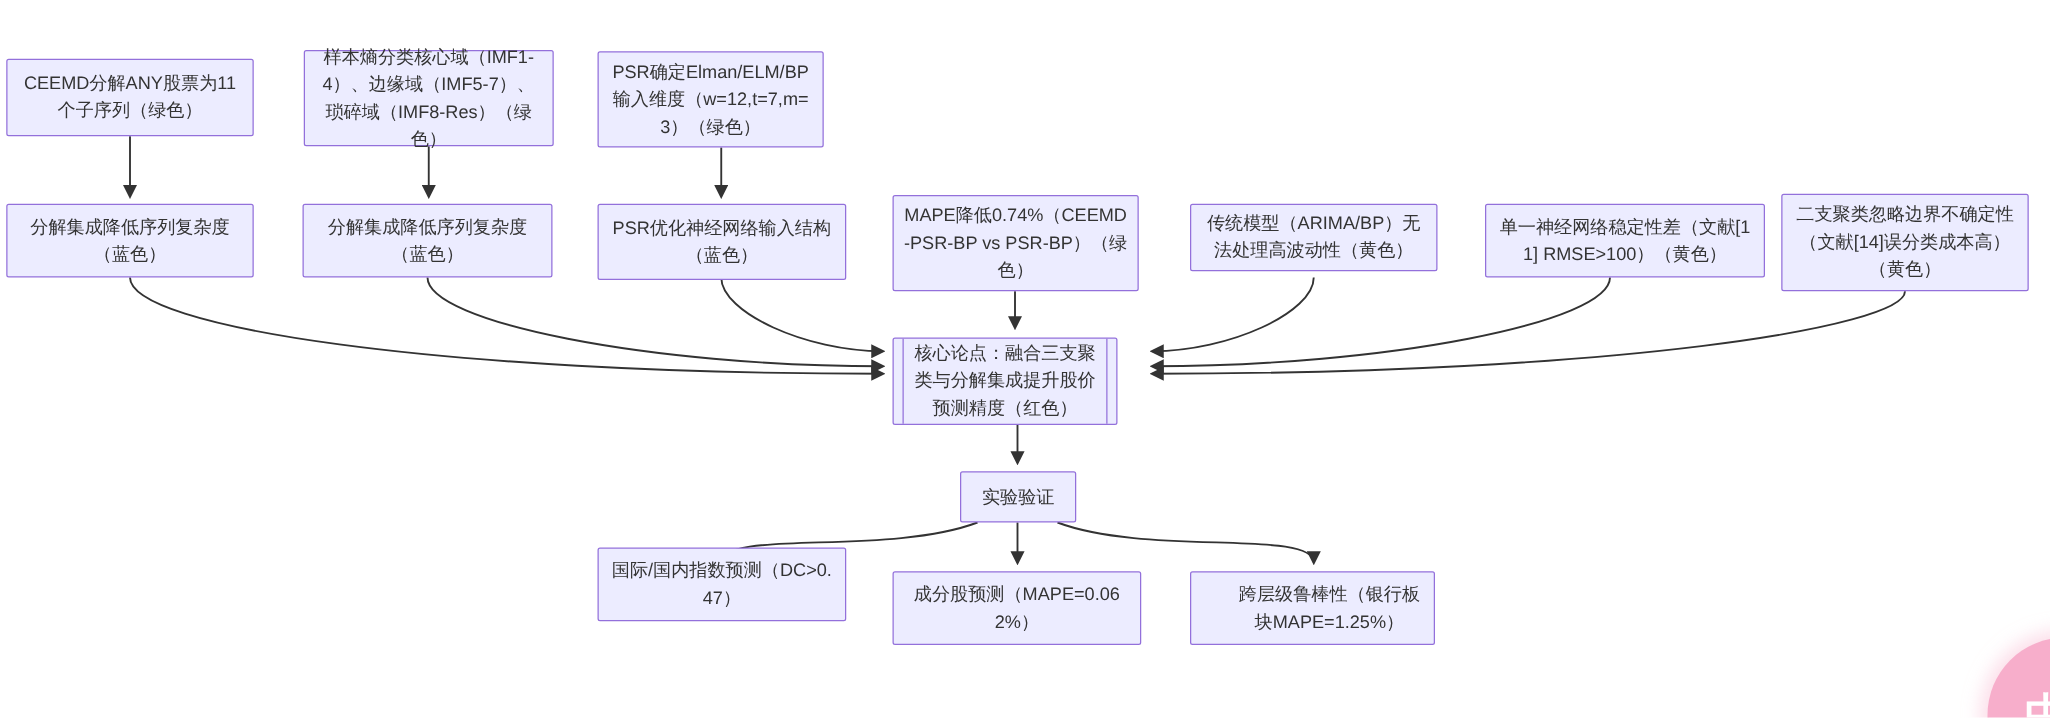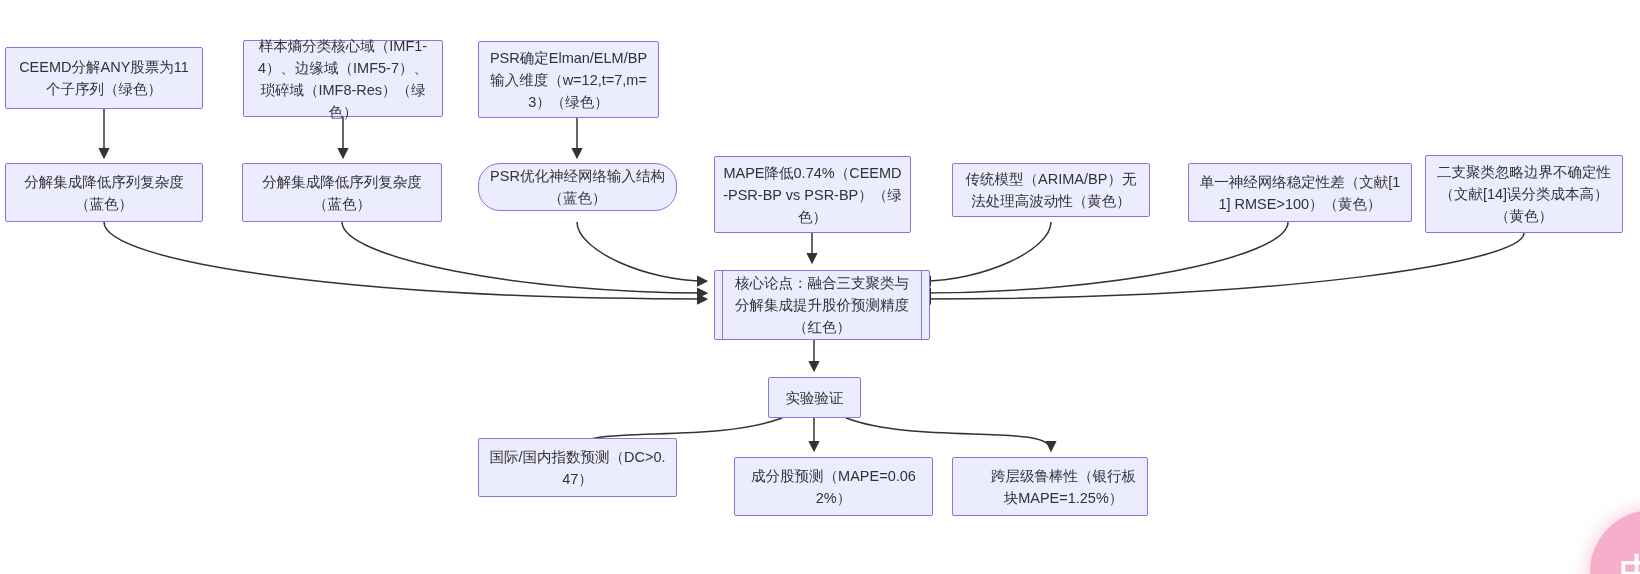--- a/index.html
+++ b/index.html
@@ -89,50 +89,50 @@
   <div class="node" style="left:478px;top:41px;width:181px;height:77px;">
     <span class="lbl">PSR确定Elman/ELM/BP输入维度（w=12,t=7,m=3）（绿色）</span>
   </div>
 
   <div class="node" style="left:5px;top:163px;width:198px;height:59px;">
     <span class="lbl">分解集成降低序列复杂度（蓝色）</span>
   </div>
   <div class="node" style="left:242px;top:163px;width:200px;height:59px;">
     <span class="lbl">分解集成降低序列复杂度（蓝色）</span>
   </div>
-  <div class="node" style="left:478px;top:163px;width:199px;height:48px;border-radius:22px;">
+  <div class="node" style="left:478px;top:163px;width:199px;height:61px;">
     <span class="lbl">PSR优化神经网络输入结构（蓝色）</span>
   </div>
   <div class="node" style="left:714px;top:156px;width:197px;height:77px;">
     <span class="lbl">MAPE降低0.74%（CEEMD-PSR-BP vs PSR-BP）（绿色）</span>
   </div>
   <div class="node" style="left:952px;top:163px;width:198px;height:54px;">
     <span class="lbl">传统模型（ARIMA/BP）无法处理高波动性（黄色）</span>
   </div>
   <div class="node" style="left:1188px;top:163px;width:224px;height:59px;">
     <span class="lbl">单一神经网络稳定性差（文献[11] RMSE&gt;100）（黄色）</span>
   </div>
   <div class="node" style="left:1425px;top:155px;width:198px;height:78px;">
     <span class="lbl">二支聚类忽略边界不确定性（文献[14]误分类成本高）（黄色）</span>
   </div>
 
-  <div class="node subroutine" style="left:714px;top:270px;width:216px;height:70px;">
+  <div class="node subroutine" style="left:714px;top:270px;width:180px;height:70px;">
     <span class="inner-line left"></span>
     <span class="inner-line right"></span>
     <span class="lbl">核心论点：融合三支聚类与分解集成提升股价预测精度（红色）</span>
   </div>
 
   <div class="node" style="left:768px;top:377px;width:93px;height:41px;align-items:center;">
     <span class="lbl">实验验证</span>
   </div>
 
   <div class="node" style="left:478px;top:438px;width:199px;height:59px;">
     <span class="lbl">国际/国内指数预测（DC&gt;0.47）</span>
   </div>
-  <div class="node" style="left:714px;top:457px;width:199px;height:59px;margin-left:20px;">
+  <div class="node" style="left:714px;top:457px;width:199px;height:59px;">
     <span class="lbl">成分股预测（MAPE=0.062%）</span>
   </div>
   <div class="node" style="left:952px;top:457px;width:196px;height:59px;padding-left:34px;">
     <span class="lbl">跨层级鲁棒性（银行板块MAPE=1.25%）</span>
   </div>
 
   <div class="badge">
     <span>中A</span>
   </div>
 

